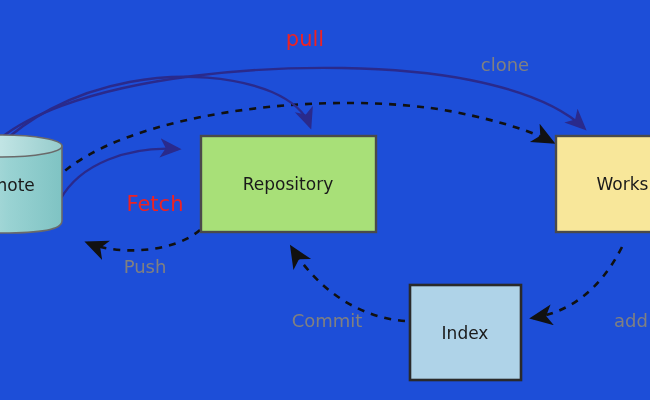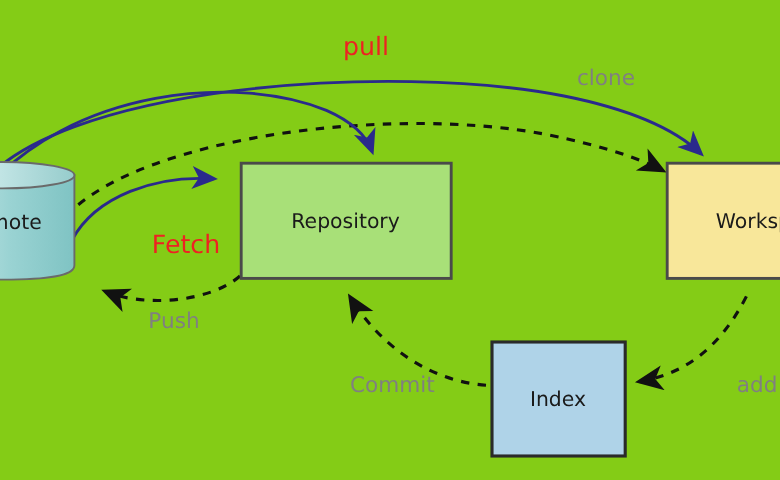--- a/index.html
+++ b/index.html
@@ -4,21 +4,21 @@
 <style>
   html, body {
     margin: 0;
     padding: 0;
     background: #ffffff;
   }
   #canvas {
     position: relative;
     width: 650px;
     height: 400px;
-    background: #84cc16;
+    background: #1d4ed8;
     overflow: hidden;
     font-family: "DejaVu Sans", sans-serif;
   }
   #diagram-svg {
     position: absolute;
     left: 0;
     top: 0;
     width: 650px;
     height: 400px;
   }

